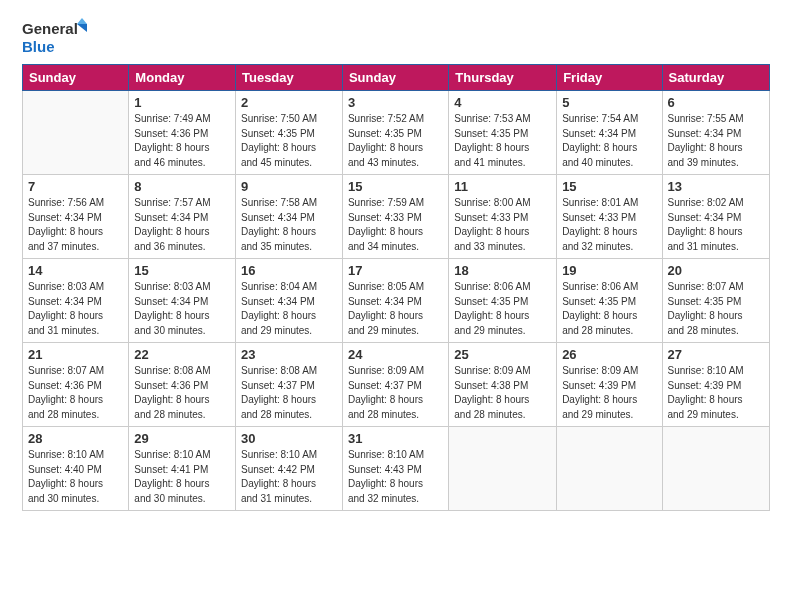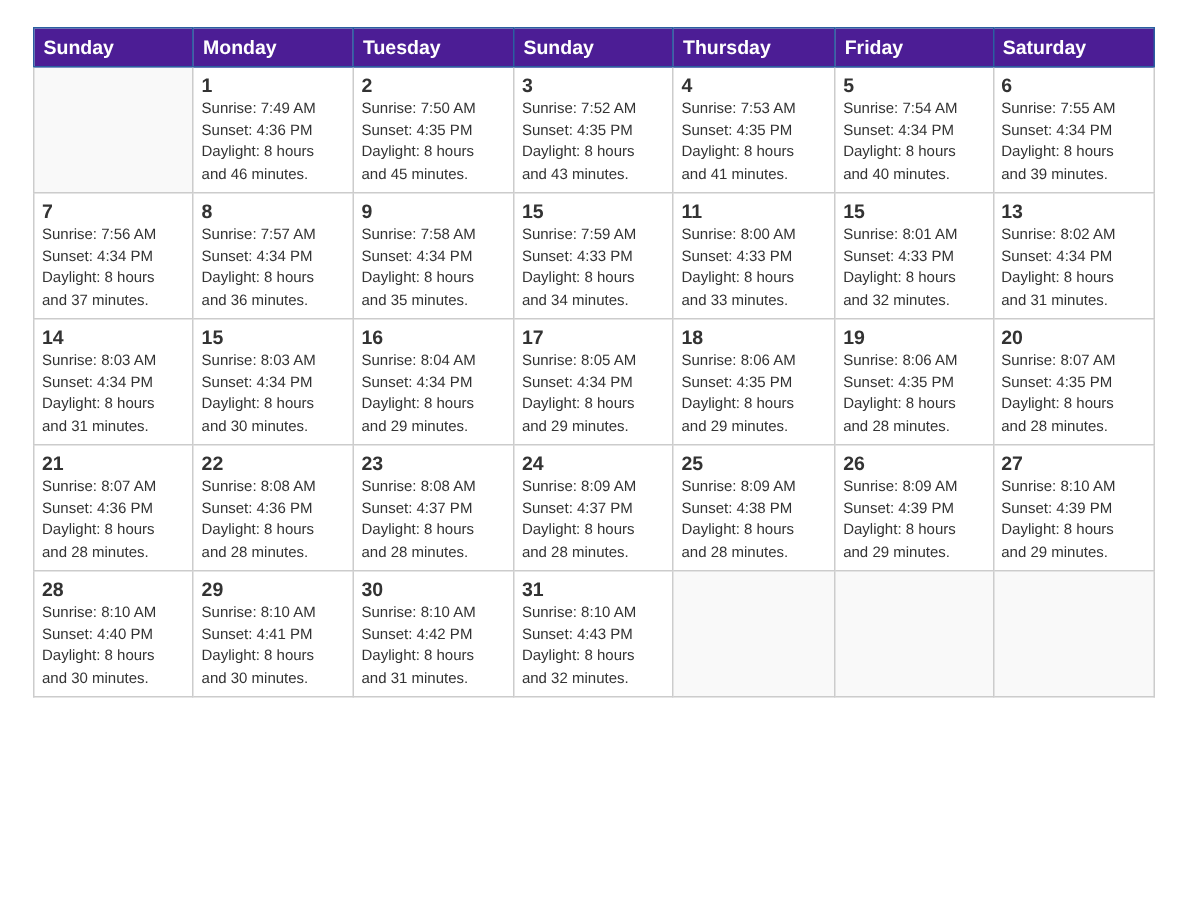--- a/index.html
+++ b/index.html
@@ -38,21 +38,21 @@
     .subtitle {
       font-size: 14px;
       color: #555;
     }
     .calendar {
       width: 100%;
       border-collapse: collapse;
       border: 1px solid #ccc;
     }
     .calendar th {
-      background-color: #4c1d95;
+      background-color: #be185d;
       color: #fff;
       text-align: left;
       padding: 5px 6px;
       font-size: 13px;
       font-weight: bold;
       border: 1px solid #2a5fa0;
     }
     .calendar td {
       vertical-align: top;
       border: 1px solid #ccc;
@@ -81,20 +81,34 @@
       height: 78px;
     }
     .last-row td {
       height: 72px;
     }
   </style>
 </head>
 <body>
 
 <div class="page">
+  <div class="header">
+    <div class="logo">
+        <svg width="70" height="38" viewBox="0 0 70 38">
+          <text x="0" y="16" font-size="15" font-weight="bold" fill="#333" font-family="Arial">General</text>
+          <text x="0" y="34" font-size="15" font-weight="bold" fill="#1a6fc4" font-family="Arial">Blue</text>
+          <polygon points="55,6 65,14 65,6" fill="#1a6fc4"></polygon>
+          <polygon points="55,6 65,6 60,0" fill="#5aaee8"></polygon>
+        </svg>
+      </div>
+    <div class="title-block">
+      <div class="main-title"></div>
+      <div class="subtitle"></div>
+    </div>
+  </div>
 
   <table class="calendar">
     <thead>
       <tr>
       <th>Sunday</th>
           <th>Monday</th>
           <th>Tuesday</th>
           <th>Sunday</th>
           <th>Thursday</th>
           <th>Friday</th>

